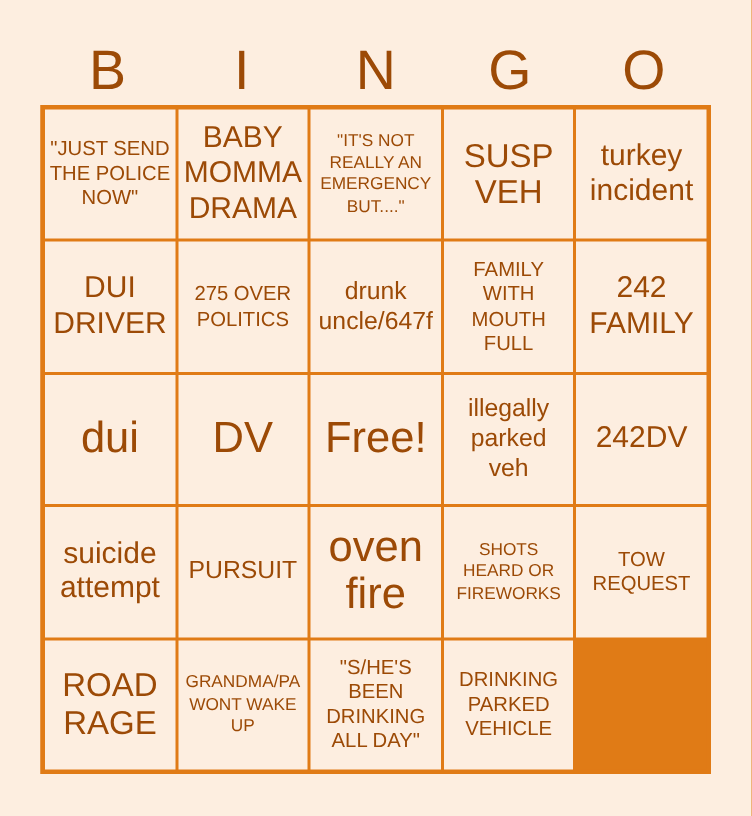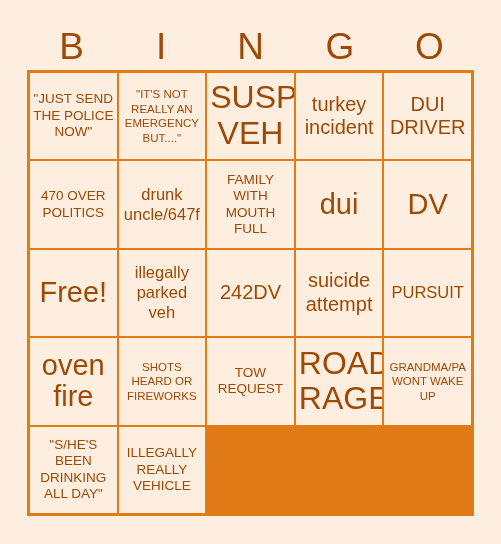--- a/index.html
+++ b/index.html
@@ -73,60 +73,66 @@
     width: 100%;
     line-height: 1.1;
     color: #9c4a06;
   }
 
   
   .s-xs .cell-text { font-size: 11.5px; line-height: 1.25; }
   .s-sm .cell-text { font-size: 13.5px; line-height: 1.22; }
   .s-md .cell-text { font-size: 16.5px; line-height: 1.2; }
   .s-lg .cell-text { font-size: 20px;   line-height: 1.18; }
-  .s-xl .cell-text { font-size: 32px;   line-height: 1.12; }
+  .s-xl .cell-text { font-size: 22px;   line-height: 1.12; }
   .s-xxl .cell-text{ font-size: 29px;   line-height: 1.08; }
 </style>
 </head>
 <body>
 
 <div class="card">
 
   <div class="header-row">
     <div class="header-letter">B</div>
     <div class="header-letter">I</div>
     <div class="header-letter">N</div>
     <div class="header-letter">G</div>
     <div class="header-letter">O</div>
   </div>
 
   <div class="grid" id="bingo-grid">
       <div class="cell s-sm">
         <span class="cell-text">"JUST SEND THE POLICE NOW"</span>
       </div>
+      <div class="cell s-lg">
+        <span class="cell-text">BABY MOMMA DRAMA</span>
+      </div>
       <div class="cell s-xs">
         <span class="cell-text">"IT'S NOT REALLY AN EMERGENCY BUT...."</span>
       </div>
       <div class="cell s-xl">
         <span class="cell-text">SUSP VEH</span>
       </div>
       <div class="cell s-lg">
         <span class="cell-text">turkey incident</span>
       </div>
       <div class="cell s-lg">
         <span class="cell-text">DUI DRIVER</span>
       </div>
       <div class="cell s-sm">
-        <span class="cell-text">470 OVER POLITICS</span>
+        <span class="cell-text">275 OVER POLITICS</span>
       </div>
       <div class="cell s-md">
         <span class="cell-text">drunk uncle/647f</span>
       </div>
       <div class="cell s-sm">
         <span class="cell-text">FAMILY WITH MOUTH FULL</span>
+      </div>
+      <div class="cell s-lg">
+        <span class="cell-text">242 FAMILY</span>
       </div>
       <div class="cell s-xxl">
         <span class="cell-text">dui</span>
       </div>
       <div class="cell s-xxl">
         <span class="cell-text">DV</span>
       </div>
       <div class="cell s-xxl">
         <span class="cell-text">Free!</span>
       </div>
@@ -154,17 +160,17 @@
       <div class="cell s-xl">
         <span class="cell-text">ROAD RAGE</span>
       </div>
       <div class="cell s-xs">
         <span class="cell-text">GRANDMA/PA WONT WAKE UP</span>
       </div>
       <div class="cell s-sm">
         <span class="cell-text">"S/HE'S BEEN DRINKING ALL DAY"</span>
       </div>
       <div class="cell s-sm">
-        <span class="cell-text">ILLEGALLY REALLY VEHICLE</span>
+        <span class="cell-text">DRINKING PARKED VEHICLE</span>
       </div>
     </div>
 
 </div>
 
 </body></html>

